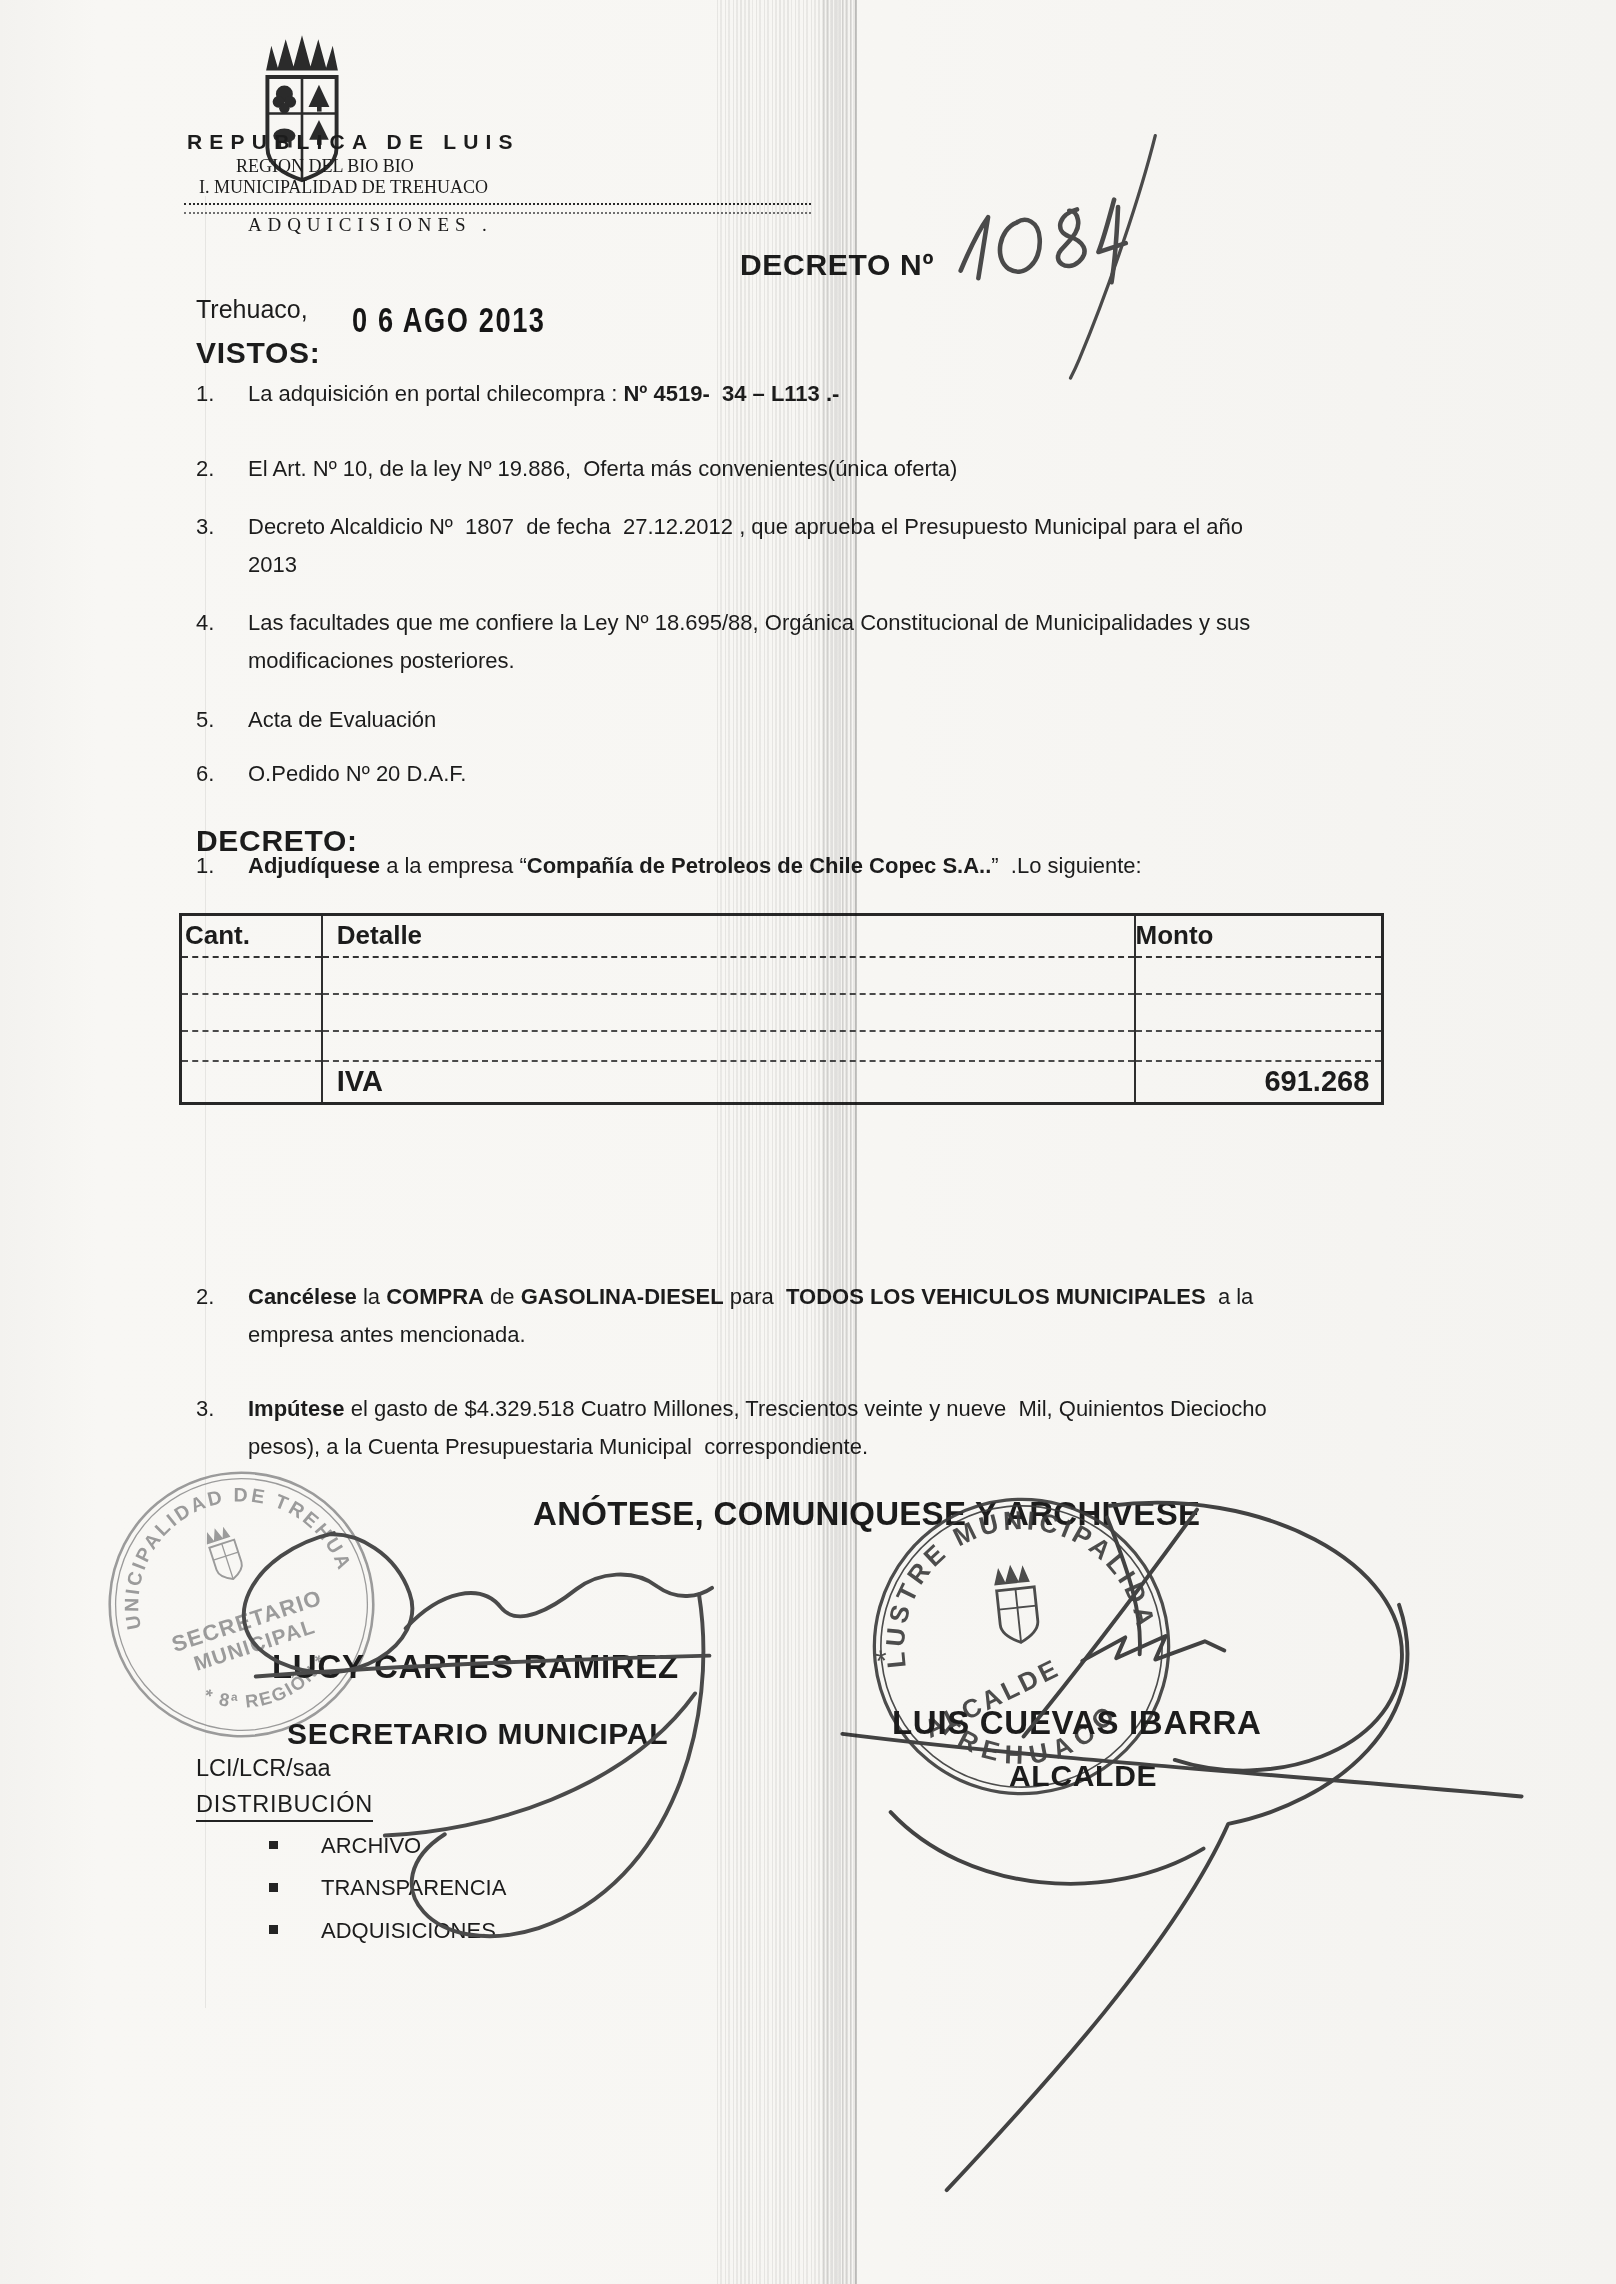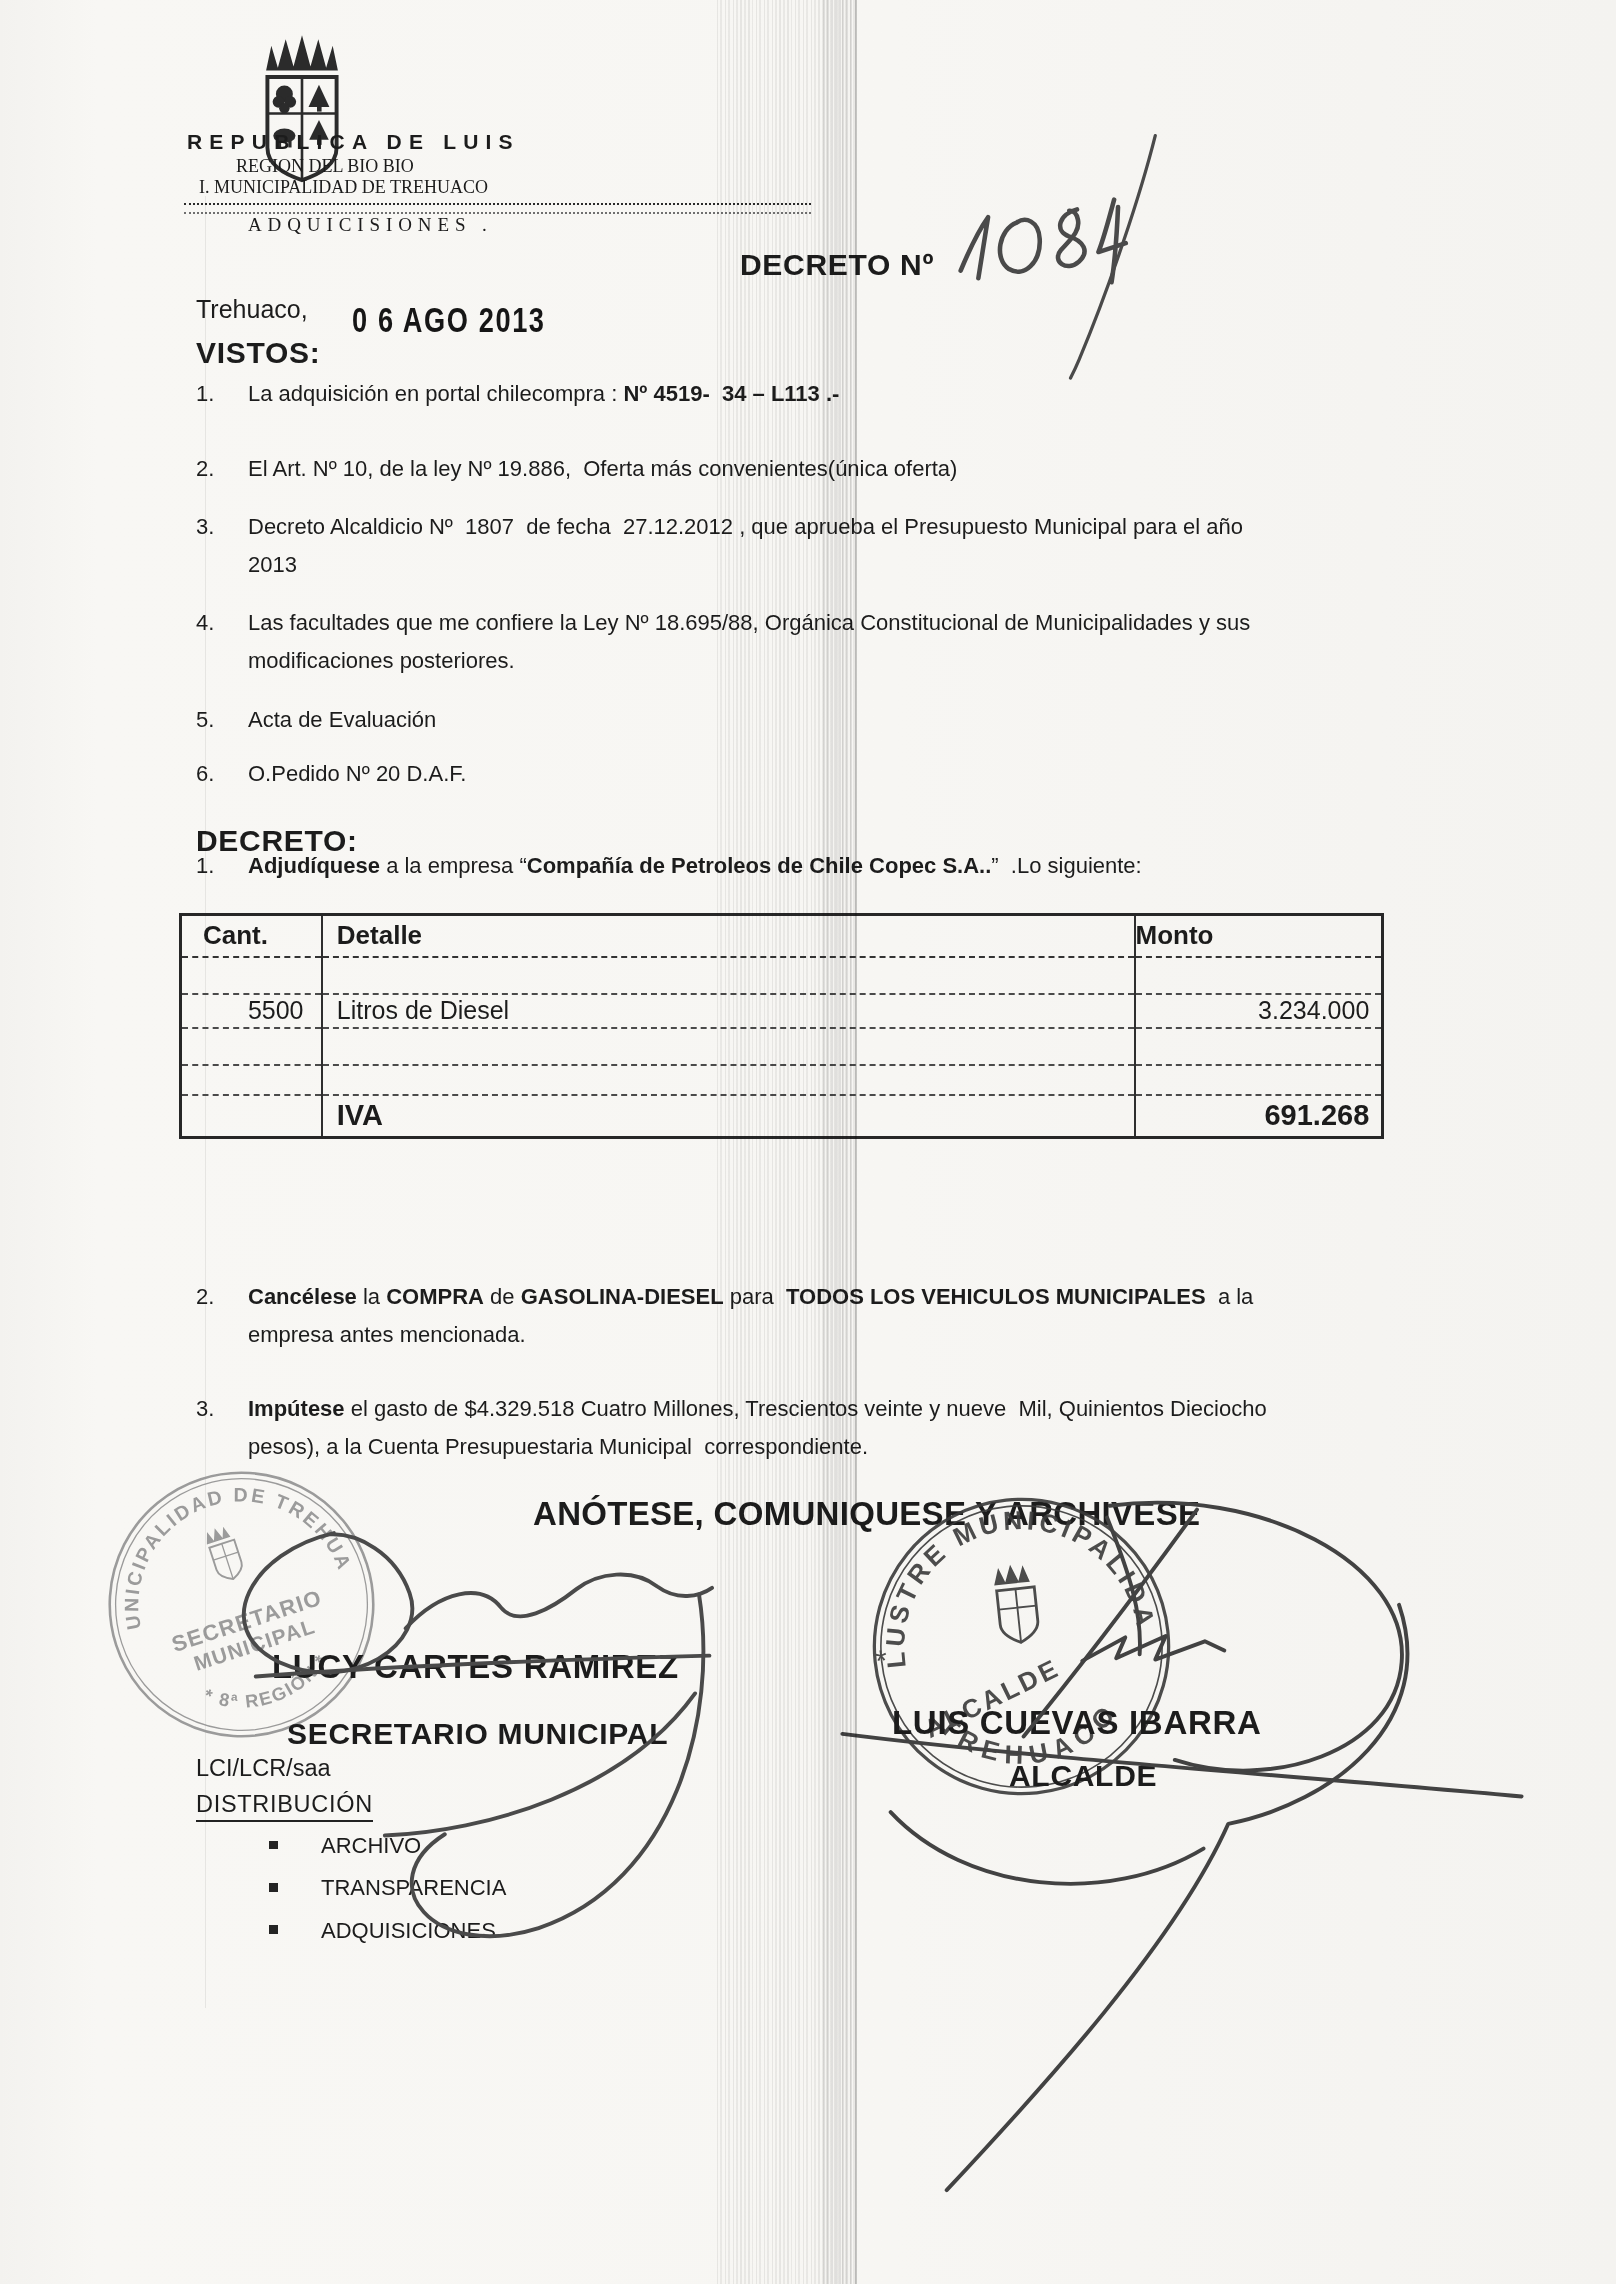--- a/index.html
+++ b/index.html
@@ -34,21 +34,21 @@
   .item .num{width:52px;flex:none;}
   .item .runs{white-space:pre-wrap;flex:1;}
 
   
   .doc-table{position:absolute;left:179px;top:913px;width:1203px;
     border-collapse:collapse;table-layout:fixed;font-size:25px;border:3.3px solid #272727;}
   .doc-table th,.doc-table td{padding:0;vertical-align:middle;overflow:hidden;}
   .doc-table th+th,.doc-table td+td{border-left:2px solid #2e2e2e;}
   .doc-table thead tr{height:42px;}
   .doc-table thead th{font-size:26px;font-weight:700;text-align:left;border-bottom:2.6px dashed #333;}
-  .doc-table th.col-cant{padding-left:21px;}
+  .doc-table th.col-cant{padding-left:3px;}
   .doc-table th.col-detalle{padding-left:14.3px;}
   .doc-table th.col-monto{padding-left:0;}
   .doc-table tbody tr{border-top:2px dashed #4a4a4a;}
   .doc-table tbody tr:first-child{border-top:none;}
   .doc-table td.col-cant{text-align:right;padding-right:17px;}
   .doc-table td.col-detalle{padding-left:14.3px;}
   .doc-table td.col-monto{text-align:right;padding-right:11.7px;}
   .row-data{height:34px;}
   .row-spacer{height:37px;}
   .row-spacer_s{height:30px;}
@@ -171,25 +171,20 @@
         <th class="col-detalle">Detalle</th>
         <th class="col-monto">Monto</th>
       </tr>
     </thead>
     <tbody>
         <tr class="row-spacer">
           <td class="col-cant"></td>
           <td class="col-detalle"></td>
           <td class="col-monto"></td>
         </tr>
-        <tr class="row-data">
-          <td class="col-cant">5500</td>
-          <td class="col-detalle">Litros de Diesel</td>
-          <td class="col-monto">3.234.000</td>
-        </tr>
         <tr class="row-spacer">
           <td class="col-cant"></td>
           <td class="col-detalle"></td>
           <td class="col-monto"></td>
         </tr>
         <tr class="row-spacer_s">
           <td class="col-cant"></td>
           <td class="col-detalle"></td>
           <td class="col-monto"></td>
         </tr>

